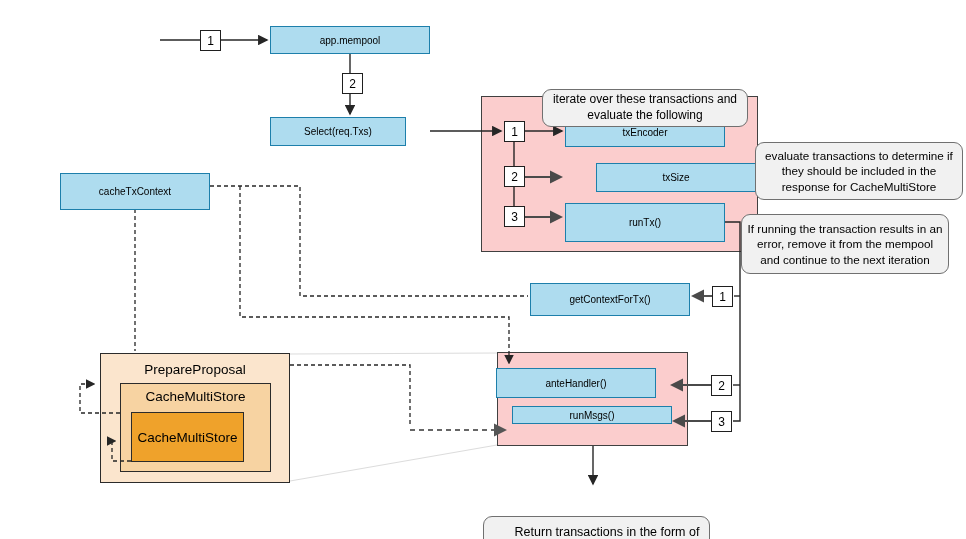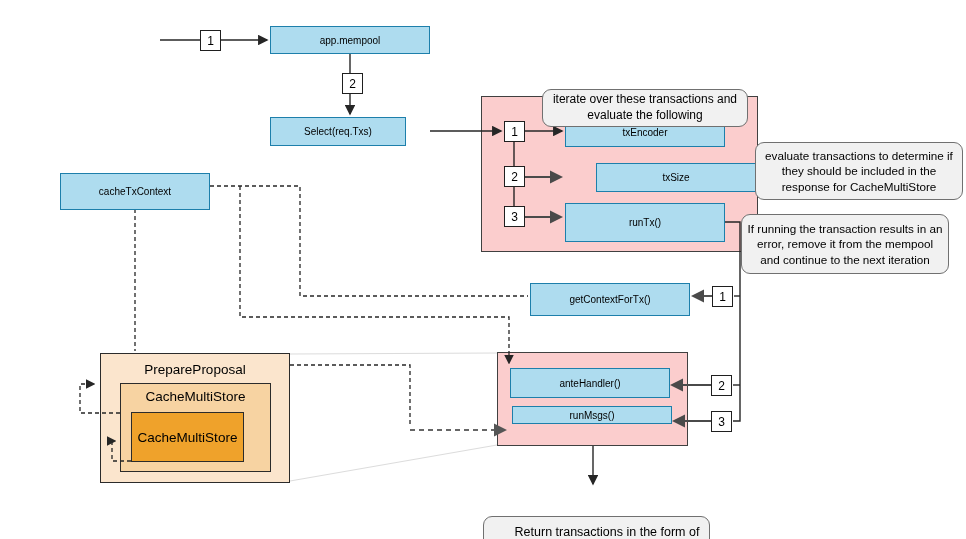--- a/index.html
+++ b/index.html
@@ -96,21 +96,21 @@
   <div class="abs node blue" style="left:565px;top:118px;width:160px;height:29px">txEncoder</div>
 
   <div class="abs node blue" style="left:596px;top:163px;width:160px;height:29px">txSize</div>
 
   <div class="abs node blue" style="left:565px;top:203px;width:160px;height:39px">runTx()</div>
 
   <div class="abs node blue" style="left:60px;top:173px;width:150px;height:37px">cacheTxContext</div>
 
   <div class="abs node blue" style="left:530px;top:283px;width:160px;height:33px">getContextForTx()</div>
 
-  <div class="abs node blue" style="left:510px;top:368px;width:160px;height:30px">anteHandler()</div>
+  <div class="abs node blue" style="left:496px;top:368px;width:160px;height:30px">anteHandler()</div>
 
   <div class="abs node blue" style="left:512px;top:406px;width:160px;height:18px">runMsgs()</div>
 
   <div class="abs badge" style="left:200px;top:30px">1</div>
   <div class="abs badge" style="left:342px;top:73px">2</div>
   <div class="abs badge" style="left:504px;top:121px">1</div>
   <div class="abs badge" style="left:504px;top:166px">2</div>
   <div class="abs badge" style="left:504px;top:206px">3</div>
   <div class="abs badge" style="left:712px;top:286px">1</div>
   <div class="abs badge" style="left:711px;top:375px">2</div>

